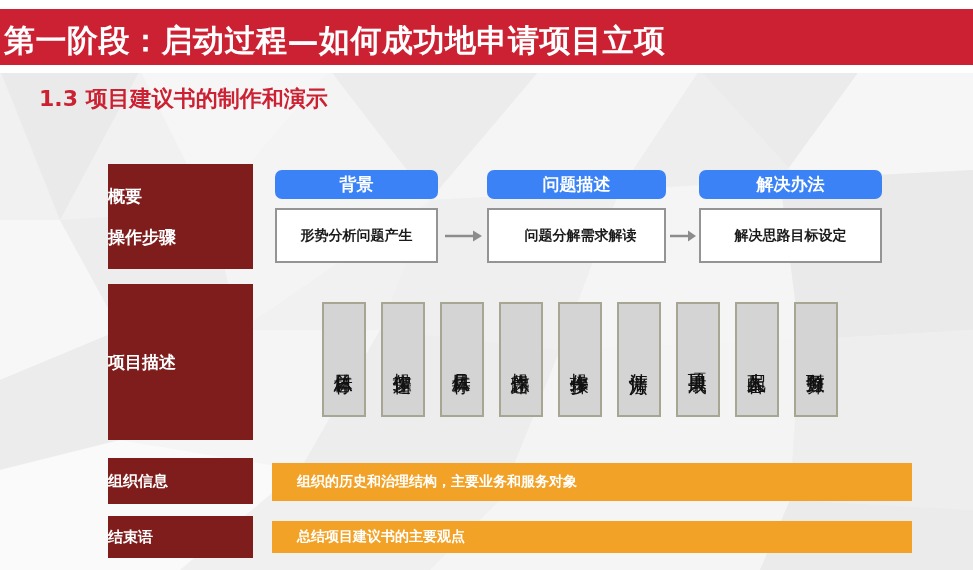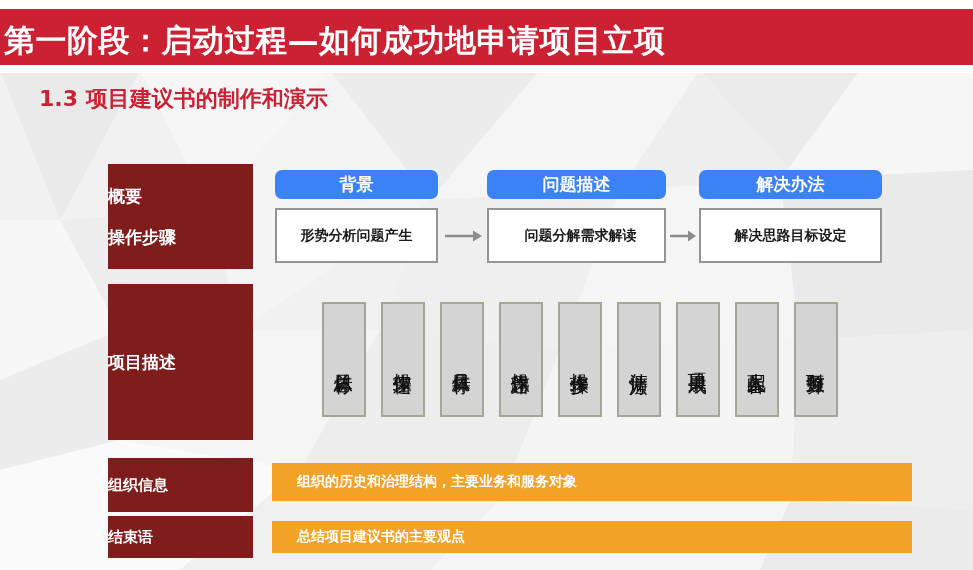--- a/index.html
+++ b/index.html
@@ -112,21 +112,21 @@
   #teal-top .line2 { font-size: 17px; }
 
   #teal-mid {
     left: 108px; top: 284px;
     width: 145px; height: 156px;
     font-size: 17px;
   }
 
   #teal-org {
     left: 108px; top: 458px;
-    width: 145px; height: 54px;
+    width: 145px; height: 46px;
     font-size: 15px;
   }
 
   #teal-end {
     left: 108px; top: 516px;
     width: 145px; height: 42px;
     font-size: 15px;
   }
 
   

